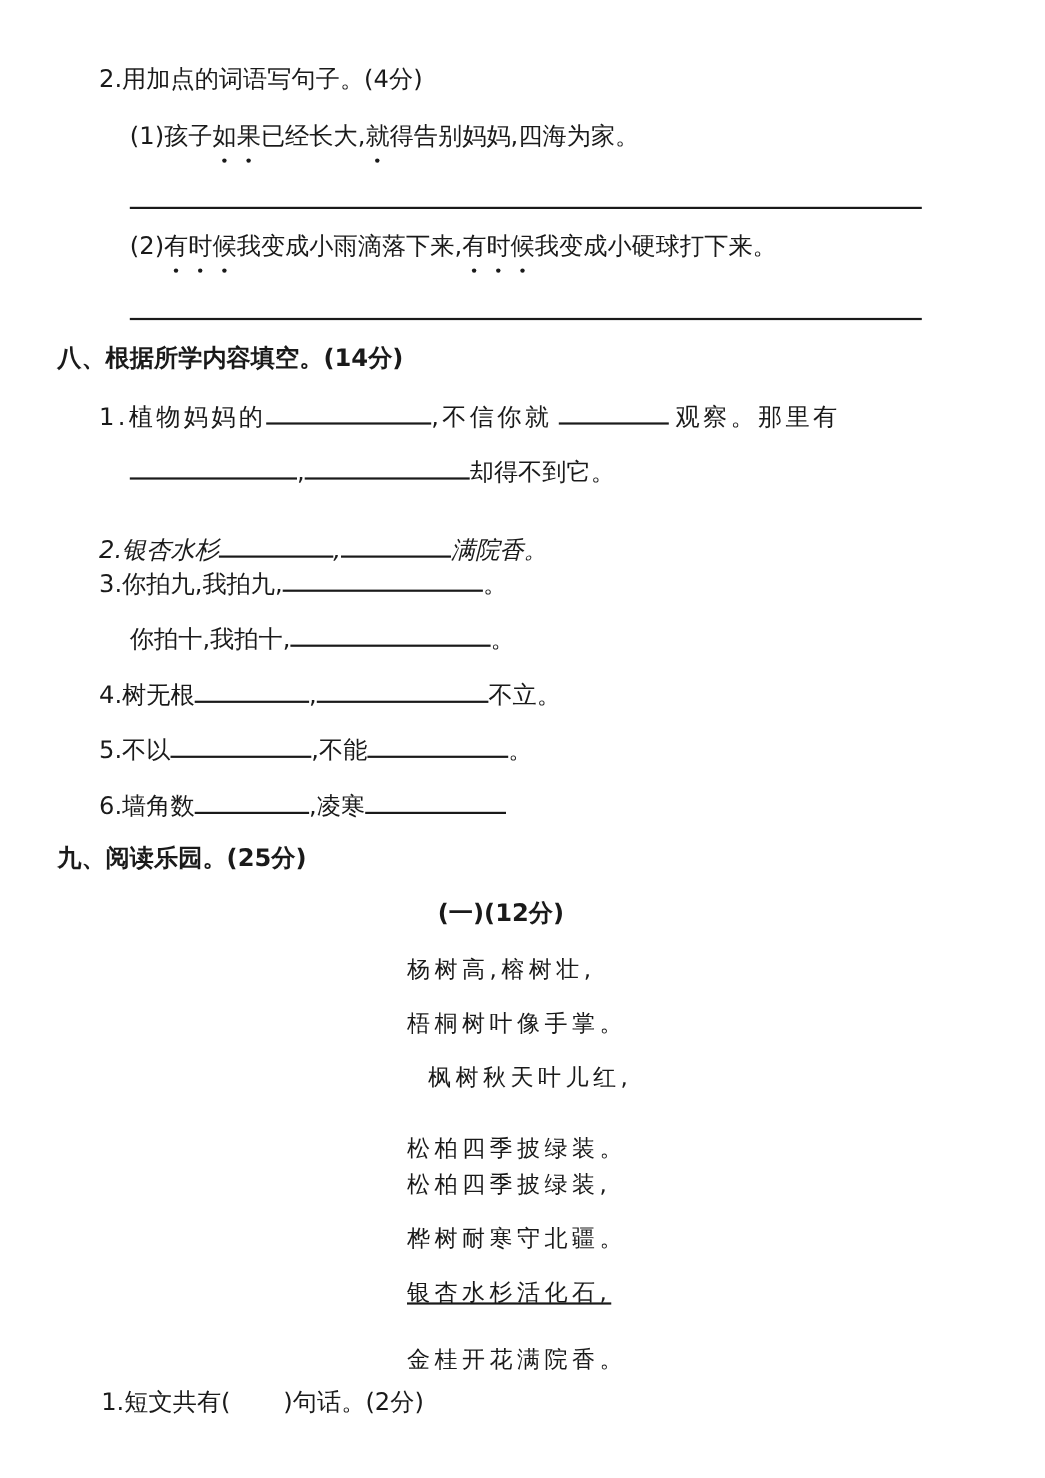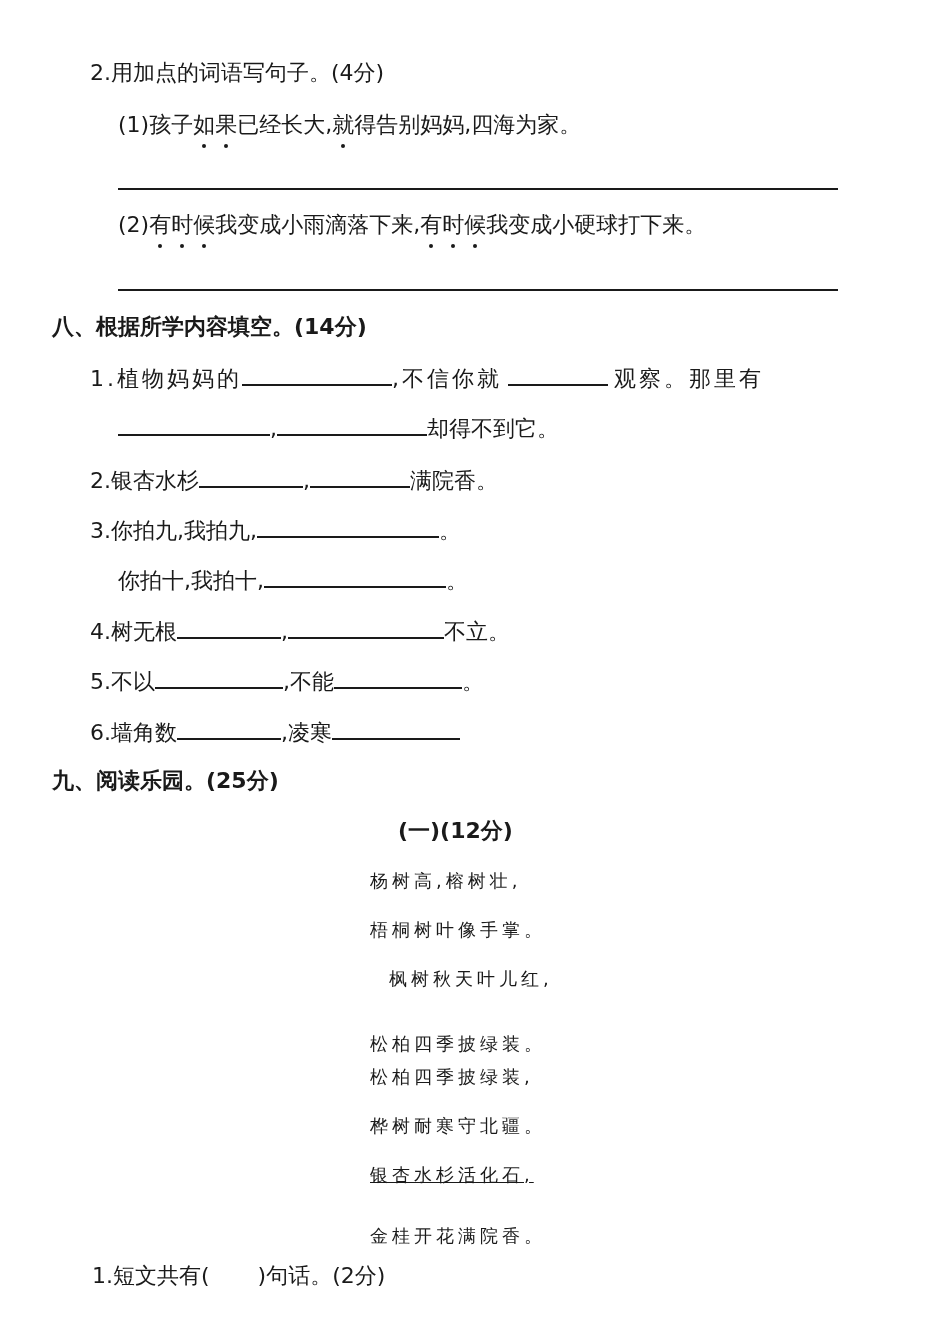--- a/index.html
+++ b/index.html
@@ -10,21 +10,21 @@
   }
   .line { position: absolute; white-space: nowrap; font-size: 22px; line-height: 30px; }
   .bold { font-weight: bold; }
   .blank { display: inline-block; border-bottom: 2px solid #1a1a1a; height: 22px; vertical-align: baseline; }
   .rule { position: absolute; height: 0; border-top: 2px solid #1a1a1a; }
   .dotted { position: relative; display: inline-block; }
   .dotted::after {
     content: ""; position: absolute; left: 50%; bottom: -8px;
     width: 4px; height: 4px; margin-left: -2px; border-radius: 50%; background: #1a1a1a;
   }
-  .poem { position: absolute; left: 370px; font-size: 18px; line-height: 30px; letter-spacing: 4px; white-space: nowrap; }
+  .poem { position: absolute; left: 370px; font-size: 21px; line-height: 30px; letter-spacing: 4px; white-space: nowrap; }
   .paren-gap { display: inline-block; width: 48px; }
 </style>
 </head>
 <body>
 
 <div class="line" style="left:90px; top:58px;">2.用加点的词语写句子。(4分)</div>
 
 <div class="line" style="left:118px; top:110px;">
   <span>(1)孩子</span><span class="dotted">如</span><span class="dotted">果</span><span>已经长大,</span><span class="dotted">就</span><span>得告别妈妈,四海为家。</span>
 </div>
@@ -37,21 +37,21 @@
 
 <div class="line bold" style="left:52px; top:312px;">八、根据所学内容填空。(14分)</div>
 
 <div class="line" style="left:90px; top:362px; letter-spacing:3px;">
   <span>1.植物妈妈的</span><span class="blank" style="width:150px;"></span><span>,不信你就</span><span class="blank" style="width:100px; margin-left:6px; margin-right:6px;"></span><span>观察。那里有</span>
 </div>
 <div class="line" style="left:118px; top:412px;">
   <span class="blank" style="width:152px;"></span><span>,</span><span class="blank" style="width:150px;"></span><span>却得不到它。</span>
 </div>
 
-<div class="line" style="left:90px; top:464px;">
+<div class="line" style="left:90px; top:483px;font-style:italic;">
   <span>2.银杏水杉</span><span class="blank" style="width:104px;"></span><span>,</span><span class="blank" style="width:100px;"></span><span>满院香。</span>
 </div>
 
 <div class="line" style="left:90px; top:514px;">
   <span>3.你拍九,我拍九,</span><span class="blank" style="width:182px;"></span><span>。</span>
 </div>
 <div class="line" style="left:118px; top:564px;">
   <span>你拍十,我拍十,</span><span class="blank" style="width:182px;"></span><span>。</span>
 </div>
 

